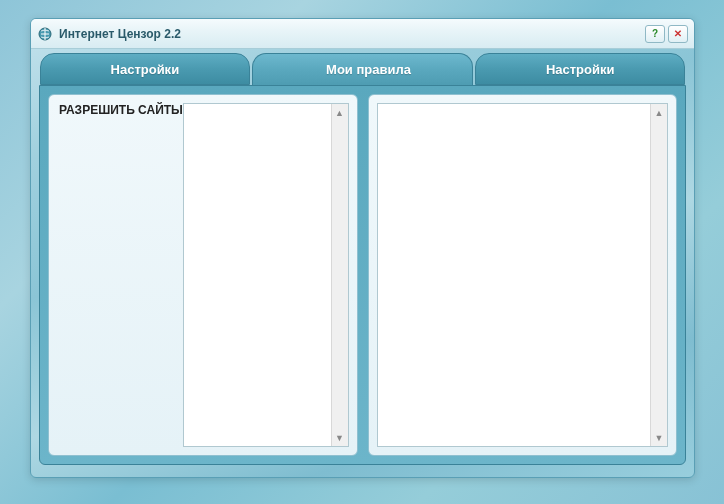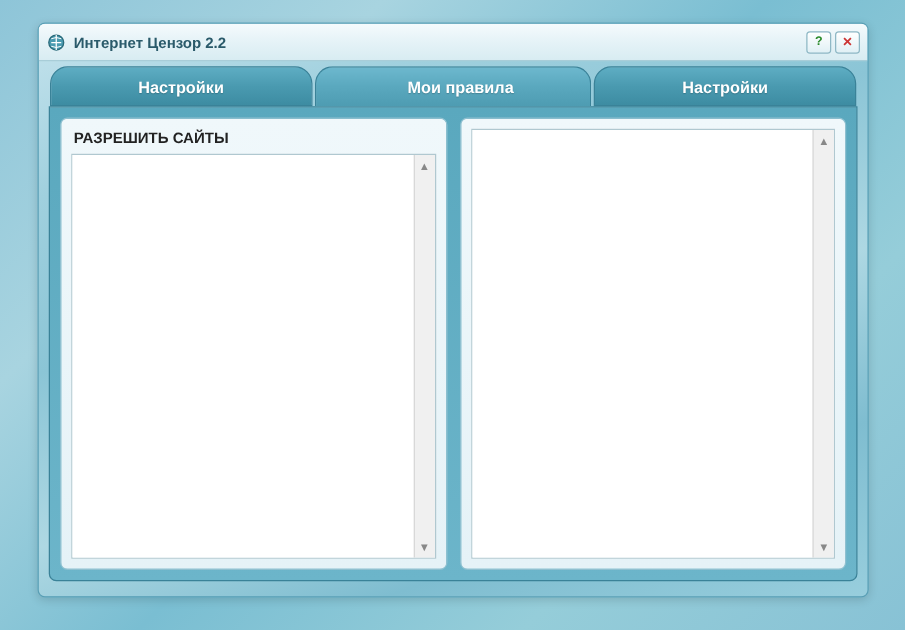--- a/index.html
+++ b/index.html
@@ -99,21 +99,21 @@
     display: flex;
     gap: 10px;
   }
   .panel {
     flex: 1;
     background: linear-gradient(to bottom, #f0f8fb 0%, #e5f2f7 100%);
     border: 1px solid #8fc0d0;
     border-radius: 6px;
     padding: 8px;
     display: flex;
-    flex-direction: column;
+    flex-direction: row;
   }
   .panel-title {
     font-size: 12px;
     font-weight: bold;
     color: #222;
     margin-bottom: 6px;
     padding-left: 2px;
   }
   .list-container {
     flex: 1;

